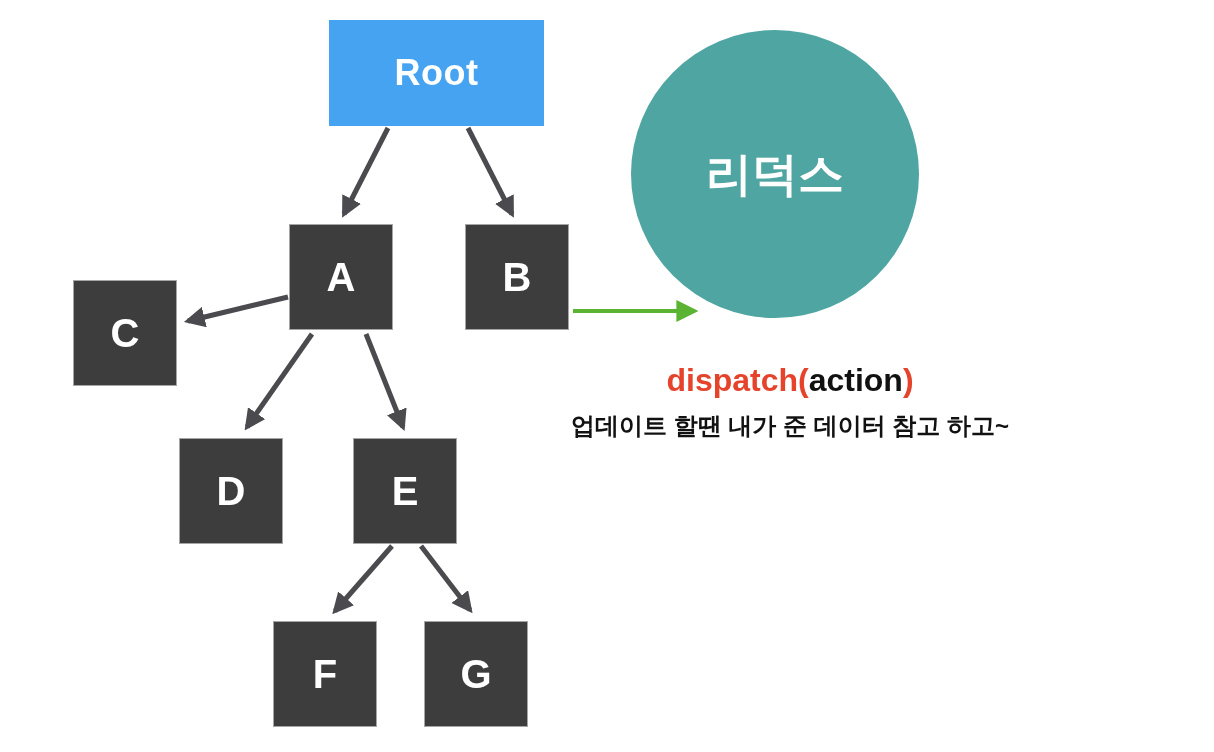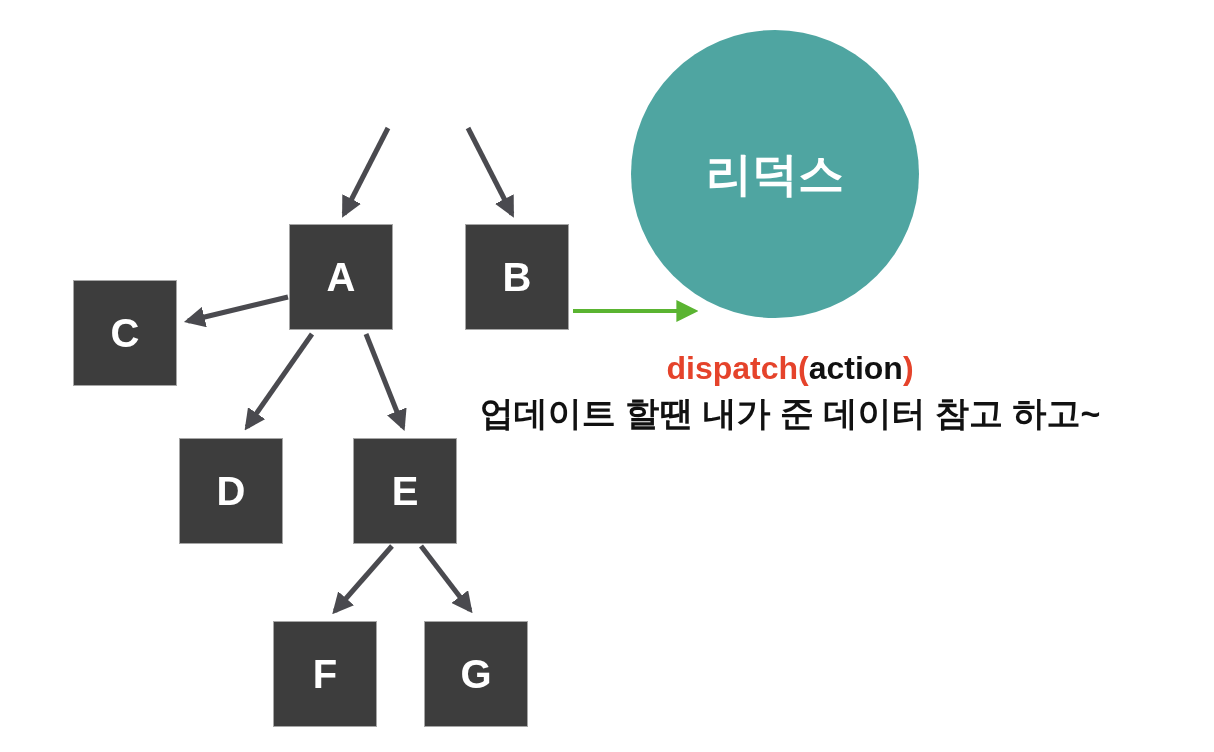--- a/index.html
+++ b/index.html
@@ -38,25 +38,25 @@
     background:var(--store-teal,#4fa5a1);
     display:flex;flex-direction:column;align-items:center;justify-content:center;
     color:#ffffff;font-weight:bold;font-size:46px;line-height:64px;
     text-align:center;
   }
   .caption{
     position:absolute;left:470px;top:346px;width:640px;
     text-align:center;font-weight:bold;color:var(--text-black,#111111);
   }
   .caption-line{line-height:45px;white-space:nowrap;}
-  .dispatch-line{font-size:32px;}
+  .dispatch-line{font-size:32px;margin-top:12px;}
   .dispatch-red{color:var(--dispatch-red,#e5432b);}
   .dispatch-arg{color:var(--text-black,#111111);}
   .caption-line2{font-size:29px;}
-  .caption-line3{font-size:34px;}
+  .caption-line3{font-size:24px;}
 </style>
 </head>
 <body>
 
 <div class="stage">
 
   <svg class="edges-layer">
     <defs>
       <marker id="mDark" viewBox="0 0 10 10" refX="8" refY="5" markerWidth="4.2" markerHeight="4.2" orient="auto-start-reverse">
         <path id="mDarkPath" d="M0,0 L10,5 L0,10 z" fill="#4a4a4f"></path>
@@ -70,20 +70,23 @@
         <line x1="468" y1="128" x2="512" y2="214" stroke="#4a4a4f" stroke-width="5" marker-end="url(#mDark)"></line>
         <line x1="288" y1="297" x2="188" y2="321" stroke="#4a4a4f" stroke-width="5" marker-end="url(#mDark)"></line>
         <line x1="312" y1="334" x2="247" y2="427" stroke="#4a4a4f" stroke-width="5" marker-end="url(#mDark)"></line>
         <line x1="366" y1="334" x2="403" y2="427" stroke="#4a4a4f" stroke-width="5" marker-end="url(#mDark)"></line>
         <line x1="392" y1="546" x2="335" y2="611" stroke="#4a4a4f" stroke-width="5" marker-end="url(#mDark)"></line>
         <line x1="421" y1="546" x2="470" y2="610" stroke="#4a4a4f" stroke-width="5" marker-end="url(#mDark)"></line>
         <line x1="573" y1="311" x2="694" y2="311" stroke="#5ab431" stroke-width="4" marker-end="url(#mGreen)"></line>
       </g>
   </svg>
 
+  <div class="node node-root">
+    <span>Root</span>
+  </div>
 
   <div class="node node-dark node-a">
     <span>A</span>
   </div>
   <div class="node node-dark node-b">
     <span>B</span>
   </div>
   <div class="node node-dark node-c">
     <span>C</span>
   </div>

